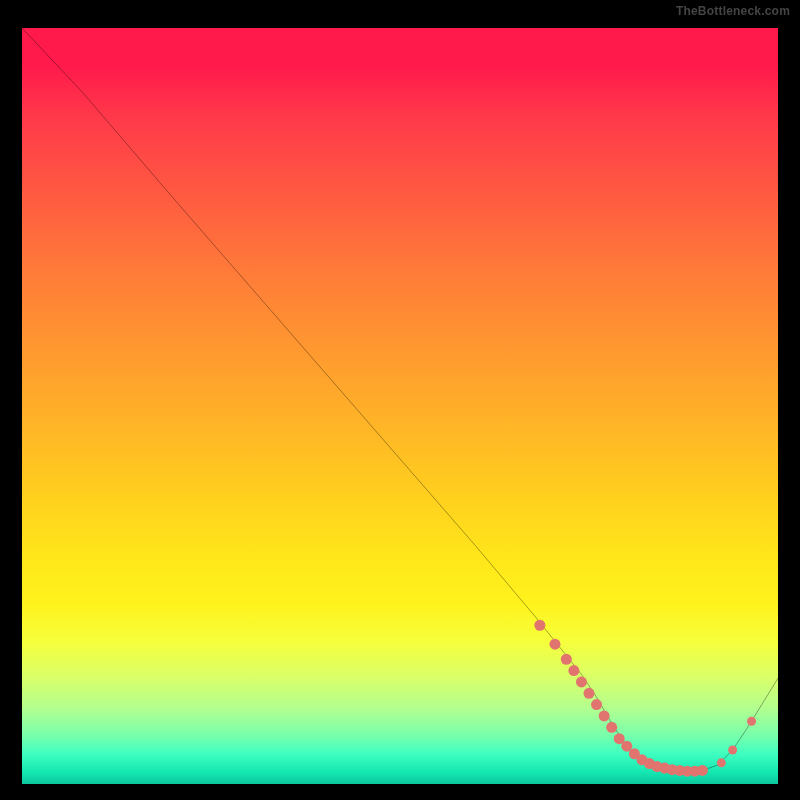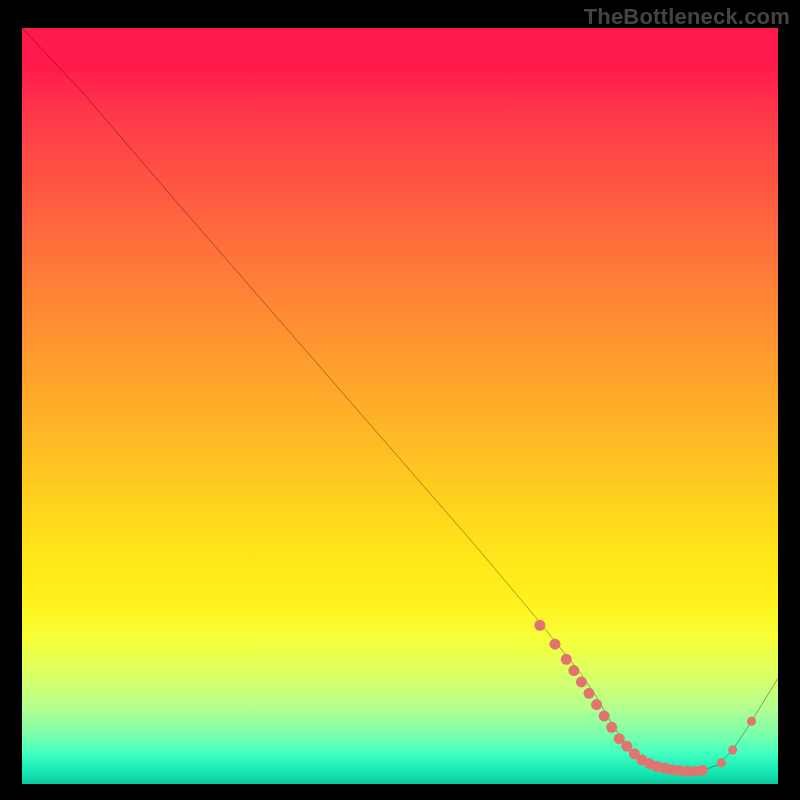--- a/index.html
+++ b/index.html
@@ -15,21 +15,21 @@
     position: relative;
     width: 800px;
     height: 800px;
     background: #000;
   }
   .watermark {
     position: absolute;
     top: 4px;
     right: 10px;
     color: #444;
-    font-size: 22px;
+    font-size: 12px;
     font-weight: 600;
     letter-spacing: 0.2px;
     user-select: none;
     margin-left: 7px;
   }
   .plot {
     position: absolute;
     left: 22px;
     top: 28px;
     width: 756px;

